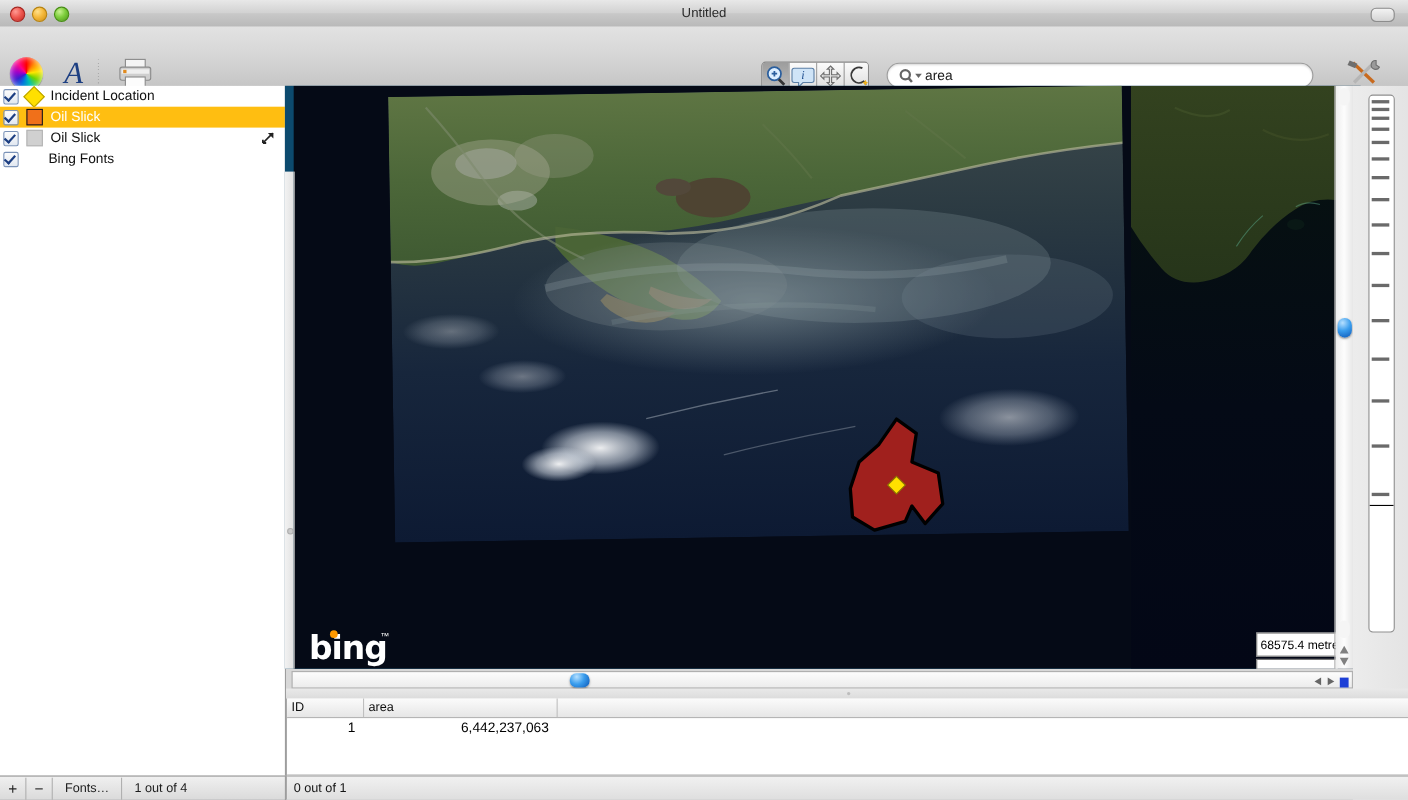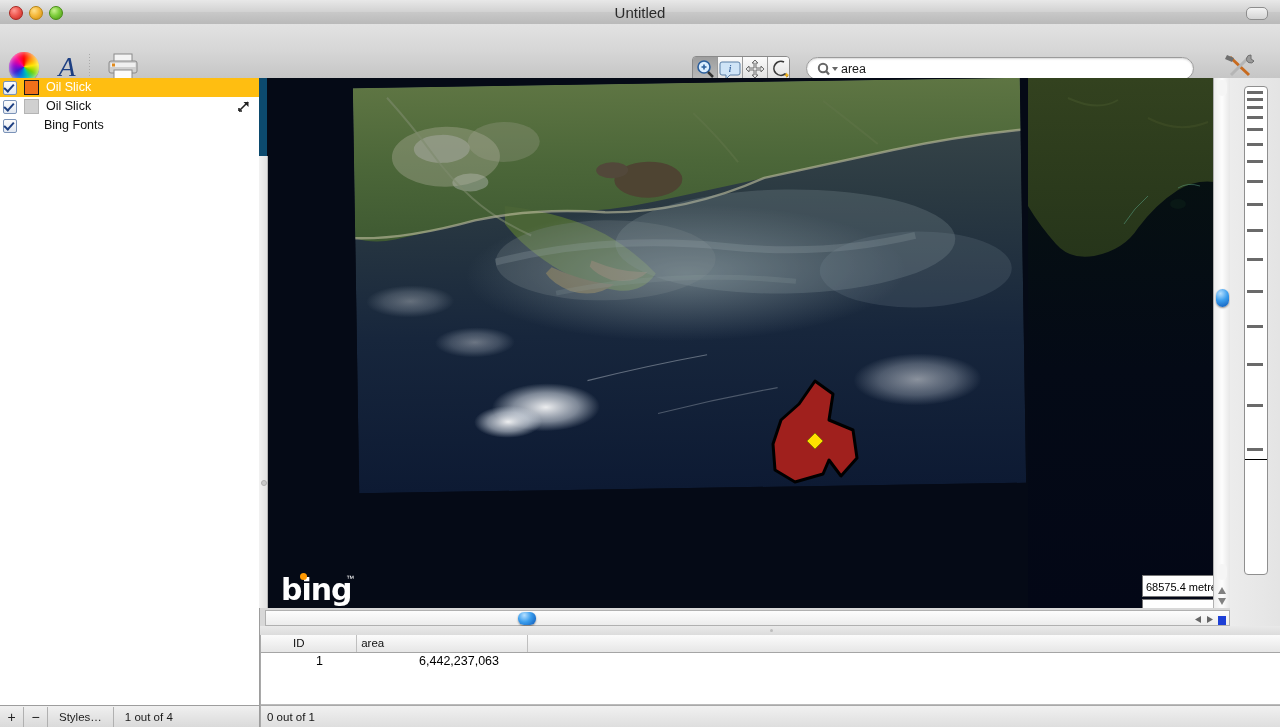--- a/index.html
+++ b/index.html
@@ -16,21 +16,21 @@
     position:absolute;left:0;top:0;width:1280px;height:24px;
     background:linear-gradient(to bottom,#e8e8e8 0%,#d2d2d2 48%,#c8c8c8 52%,#b9b9b9 100%);
     border-bottom:1px solid #a0a0a0;
   }
   .tl{position:absolute;top:6px;width:12px;height:12px;border-radius:50%;}
   .tl-red{left:9px;background:radial-gradient(circle at 35% 30%,#ff9a93 0%,#ef5a52 45%,#c02720 100%);border:1px solid #a8251f;}
   .tl-yel{left:29px;background:radial-gradient(circle at 35% 30%,#ffe08a 0%,#f5b93c 45%,#cd8c11 100%);border:1px solid #b7830f;}
   .tl-grn{left:49px;background:radial-gradient(circle at 35% 30%,#c9f190 0%,#7ece3d 45%,#4a9315 100%);border:1px solid #468d13;}
   .title-text{
     position:absolute;left:0;top:4px;width:1280px;text-align:center;
-    font-size:15px;color:#2b2b2b;
+    font-size:12px;color:#2b2b2b;
   }
   .toolbar-pill{
     position:absolute;right:12px;top:7px;width:20px;height:11px;
     border:1px solid #8d8d8d;border-radius:5px;
     background:linear-gradient(to bottom,#f3f3f3,#d4d4d4);
   }
 
   
   .toolbar{
     position:absolute;left:0;top:24px;width:1280px;height:54px;
@@ -270,20 +270,25 @@
         <line x1="26" y1="5" x2="8" y2="23" stroke="#b5b5b5" stroke-width="3"></line>
         <path d="M4 3 l7 3 l-2 4 l-7 -3 z" fill="#6e6e6e"></path>
         <path d="M28 3 a4 4 0 1 0 3 6 l-3 -2 z" fill="#9a9a9a" stroke="#6e6e6e"></path>
       </svg>
       <span class="tb-label">Customize</span>
     </div>
   </div>
 
   <div class="leftpanel">
 
+    <div class="layer-row">
+      <span class="cbox"></span>
+      <span class="sw-diamond"></span>
+      <span>Incident Location</span>
+    </div>
 
     <div class="layer-row sel">
       <span class="cbox"></span>
       <span class="swatch sw-orange"></span>
       <span>Oil Slick</span>
     </div>
 
     <div class="layer-row">
       <span class="cbox"></span>
       <span class="swatch sw-gray"></span>
@@ -300,21 +305,21 @@
     <div class="layer-row">
       <span class="cbox"></span>
       <span class="sw-blank"></span>
       <span>Bing Fonts</span>
     </div>
   </div>
 
   <div class="lbar">
     <div class="lbar-btn">+</div>
     <div class="lbar-btn">−</div>
-    <div class="lbar-styles">Styles…</div>
+    <div class="lbar-styles">Fonts…</div>
     <div class="lbar-count">1 out of 4</div>
   </div>
 
   <div class="mapwrap">
     <div class="mapcanvas">
 
       <div class="sat-right">
         <svg width="209" height="530" viewBox="0 0 209 530" preserveAspectRatio="none">
           <defs>
             <linearGradient id="sea2" x1="0" y1="0" x2="0" y2="1">
@@ -479,21 +484,21 @@
       <span class="hs-blue"></span>
     </div>
   </div>
 
   <div class="hdivider">
     <div class="hdiv-dot"></div>
   </div>
 
   <div class="tablewrap">
     <div class="thead">
-      <div class="th" style="width:70px;margin-left:28px;">ID</div>
+      <div class="th" style="width:70px;">ID</div>
       <div class="th" style="width:176px;">area</div>
       <div class="th" style="width:774px;border-right:none;"></div>
     </div>
     <div class="tbody">
       <div class="trow">
         <div class="td" style="width:70px;">1</div>
         <div class="td" style="width:176px;">6,442,237,063</div>
         <div class="td" style="width:774px;"></div>
       </div>
     </div>

